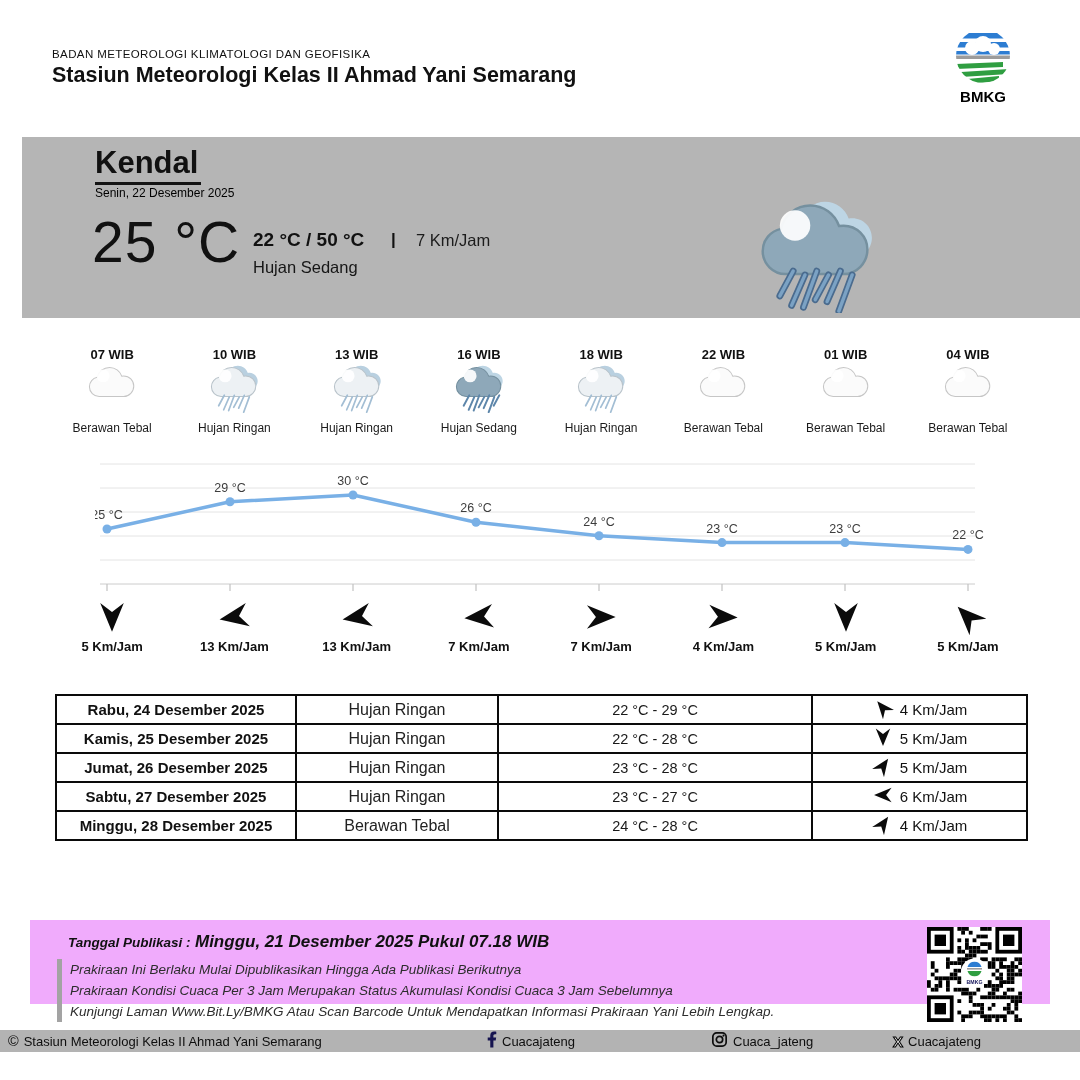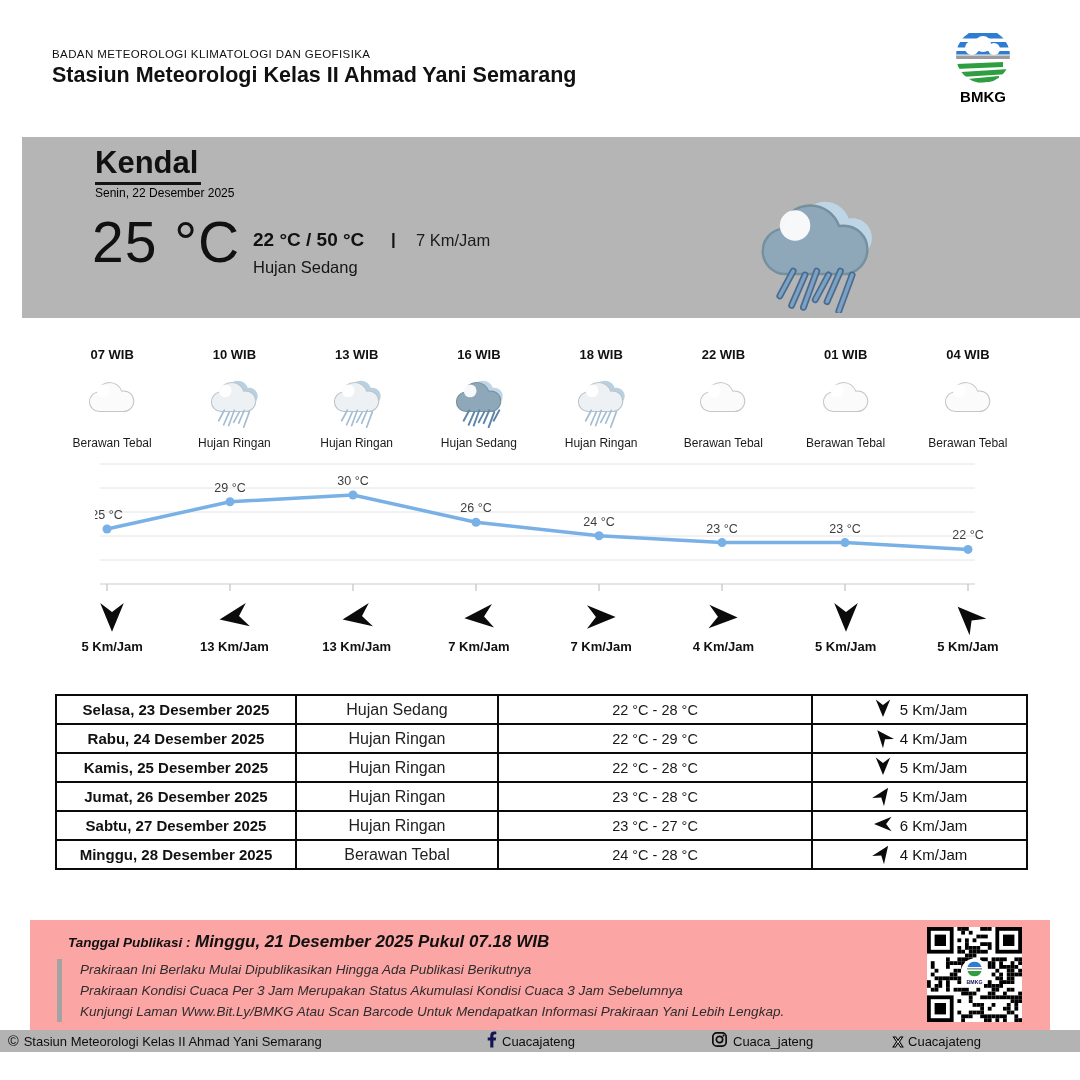--- a/index.html
+++ b/index.html
@@ -20,46 +20,46 @@
   .big-temp{position:absolute;left:70px;top:72px;font-size:57px;font-weight:400;letter-spacing:1px}
   .range{position:absolute;left:231px;top:92px;font-size:19px;font-weight:700}
   .cond{position:absolute;left:231px;top:121px;font-size:16.5px;color:#161616}
   .sep{position:absolute;left:369px;top:93px;font-size:17px;font-weight:700}
   .wind-main{position:absolute;left:394px;top:94px;font-size:16.5px;color:#1c1c1c}
   .card-icon{position:absolute;left:733px;top:58px}
 
   
   .hourly{position:absolute;left:51px;top:347px;width:978px;display:flex}
   .hcell{flex:1;text-align:center}
-  .htime{font-size:13px;font-weight:700;margin-bottom:16px}
+  .htime{font-size:13px;font-weight:700;margin-bottom:1px}
   .hcond{font-size:12px;margin-top:4px;color:#1b1b1b}
 
   
   .chart{position:absolute;left:95px;top:458px}
 
   
   .windrow{position:absolute;left:51px;top:599px;width:978px;display:flex}
   .wcell{flex:1;text-align:center}
   .wspeed{font-size:13px;font-weight:600;margin-top:0}
 
   
   table.daily{position:absolute;left:55px;top:694px;width:971px;border-collapse:collapse;table-layout:fixed}
   .daily td{border:2.5px solid #0a0a0a;height:29px;text-align:center;vertical-align:middle;background:#fff}
   .daily td.d{width:240px;font-size:15px;font-weight:700}
   .daily td.c{width:202px;font-size:16px;color:#222}
   .daily td.t{width:314px;font-size:14.5px;color:#1a1a1a}
   .daily td.w{width:215px;font-size:15px}
   .wcellin{display:flex;align-items:center;justify-content:center;gap:6px}
 
   
-  .footer{position:absolute;left:30px;top:920px;width:1020px;height:132px;background:#fca5a5}
+  .footer{position:absolute;left:30px;top:920px;width:1020px;height:84px;background:#f0abfc}
   .pub{position:absolute;left:38px;top:12px;font-style:italic}
   .publabel{font-size:13.5px;font-weight:700}
   .pubvalue{font-size:17px;font-weight:700}
-  .notes{position:absolute;left:27px;top:39px;border-left:5px solid #a3a3a3;padding-left:18px;
+  .notes{position:absolute;left:27px;top:39px;border-left:5px solid #a3a3a3;padding-left:8px;
          font-style:italic;font-size:13.5px;line-height:1.56;color:#2d2d2d}
   .qr{position:absolute;left:897px;top:7px}
 
   
   .bar{position:absolute;left:0;top:1030px;width:1080px;height:22px;background:#b3b3b3}
   .baritem{position:absolute;top:0;height:22px;display:flex;align-items:center;gap:5px;
            font-size:13px;color:#0e0e0e;white-space:nowrap}
   .cc{font-size:14.5px;line-height:1}
   .x-glyph{font-weight:700;font-size:15px;color:#fff;-webkit-text-stroke:1.1px #000}
 </style>
@@ -311,33 +311,20 @@
       <div class="wcell">
         <div><svg width="36" height="36" viewBox="0 0 32 32">
             <path d="M16 3 L26.5 28.5 L16 20.5 L5.5 28.5 Z" fill="#0b0b0b" transform="rotate(315 16 16)"></path>
           </svg></div>
         <div class="wspeed">5 Km/Jam</div>
       </div>
     </div>
 
   <table class="daily">
     <tbody>
-        <tr>
-          <td class="d">Selasa, 23 Desember 2025</td>
-          <td class="c">Hujan Sedang</td>
-          <td class="t">22 °C - 28 °C</td>
-          <td class="w">
-            <span class="wcellin">
-              <span><svg width="22" height="22" viewBox="0 0 32 32">
-                  <path d="M16 3 L26.5 28.5 L16 20.5 L5.5 28.5 Z" fill="#0b0b0b" transform="rotate(180 16 16)"></path>
-                </svg></span>
-              <span>5 Km/Jam</span>
-            </span>
-          </td>
-        </tr>
         <tr>
           <td class="d">Rabu, 24 Desember 2025</td>
           <td class="c">Hujan Ringan</td>
           <td class="t">22 °C - 29 °C</td>
           <td class="w">
             <span class="wcellin">
               <span><svg width="22" height="22" viewBox="0 0 32 32">
                   <path d="M16 3 L26.5 28.5 L16 20.5 L5.5 28.5 Z" fill="#0b0b0b" transform="rotate(320 16 16)"></path>
                 </svg></span>
               <span>4 Km/Jam</span>

